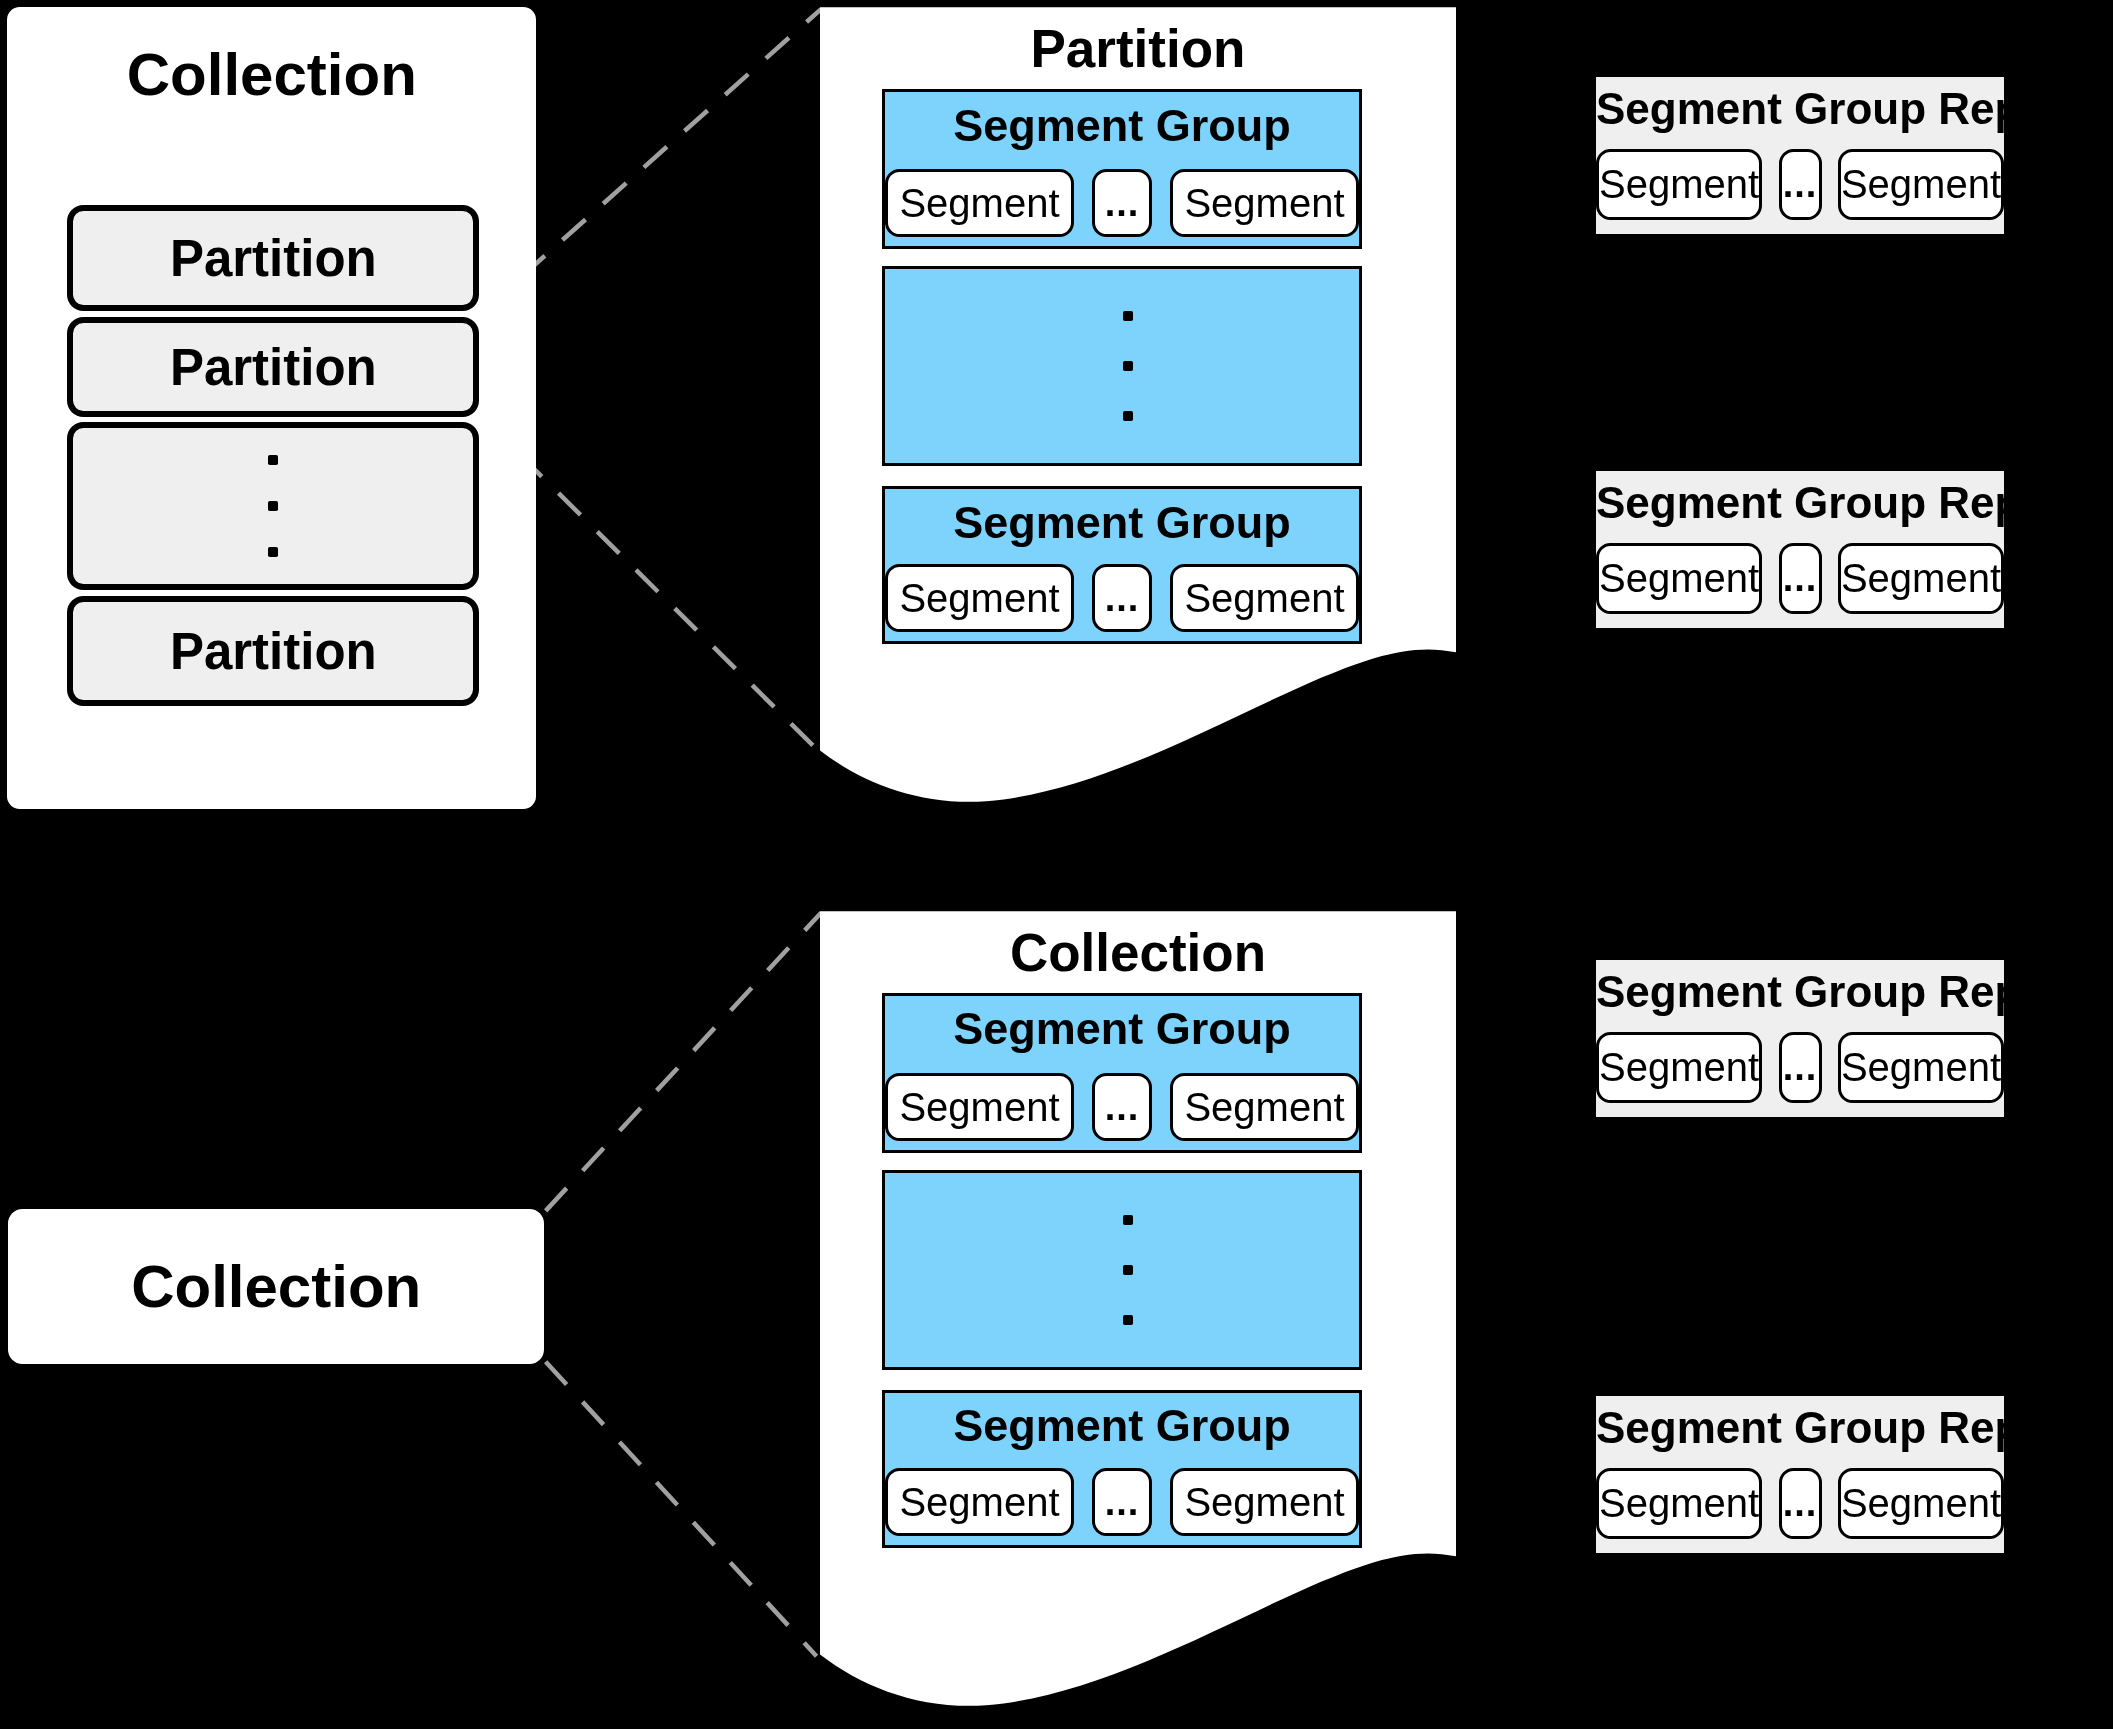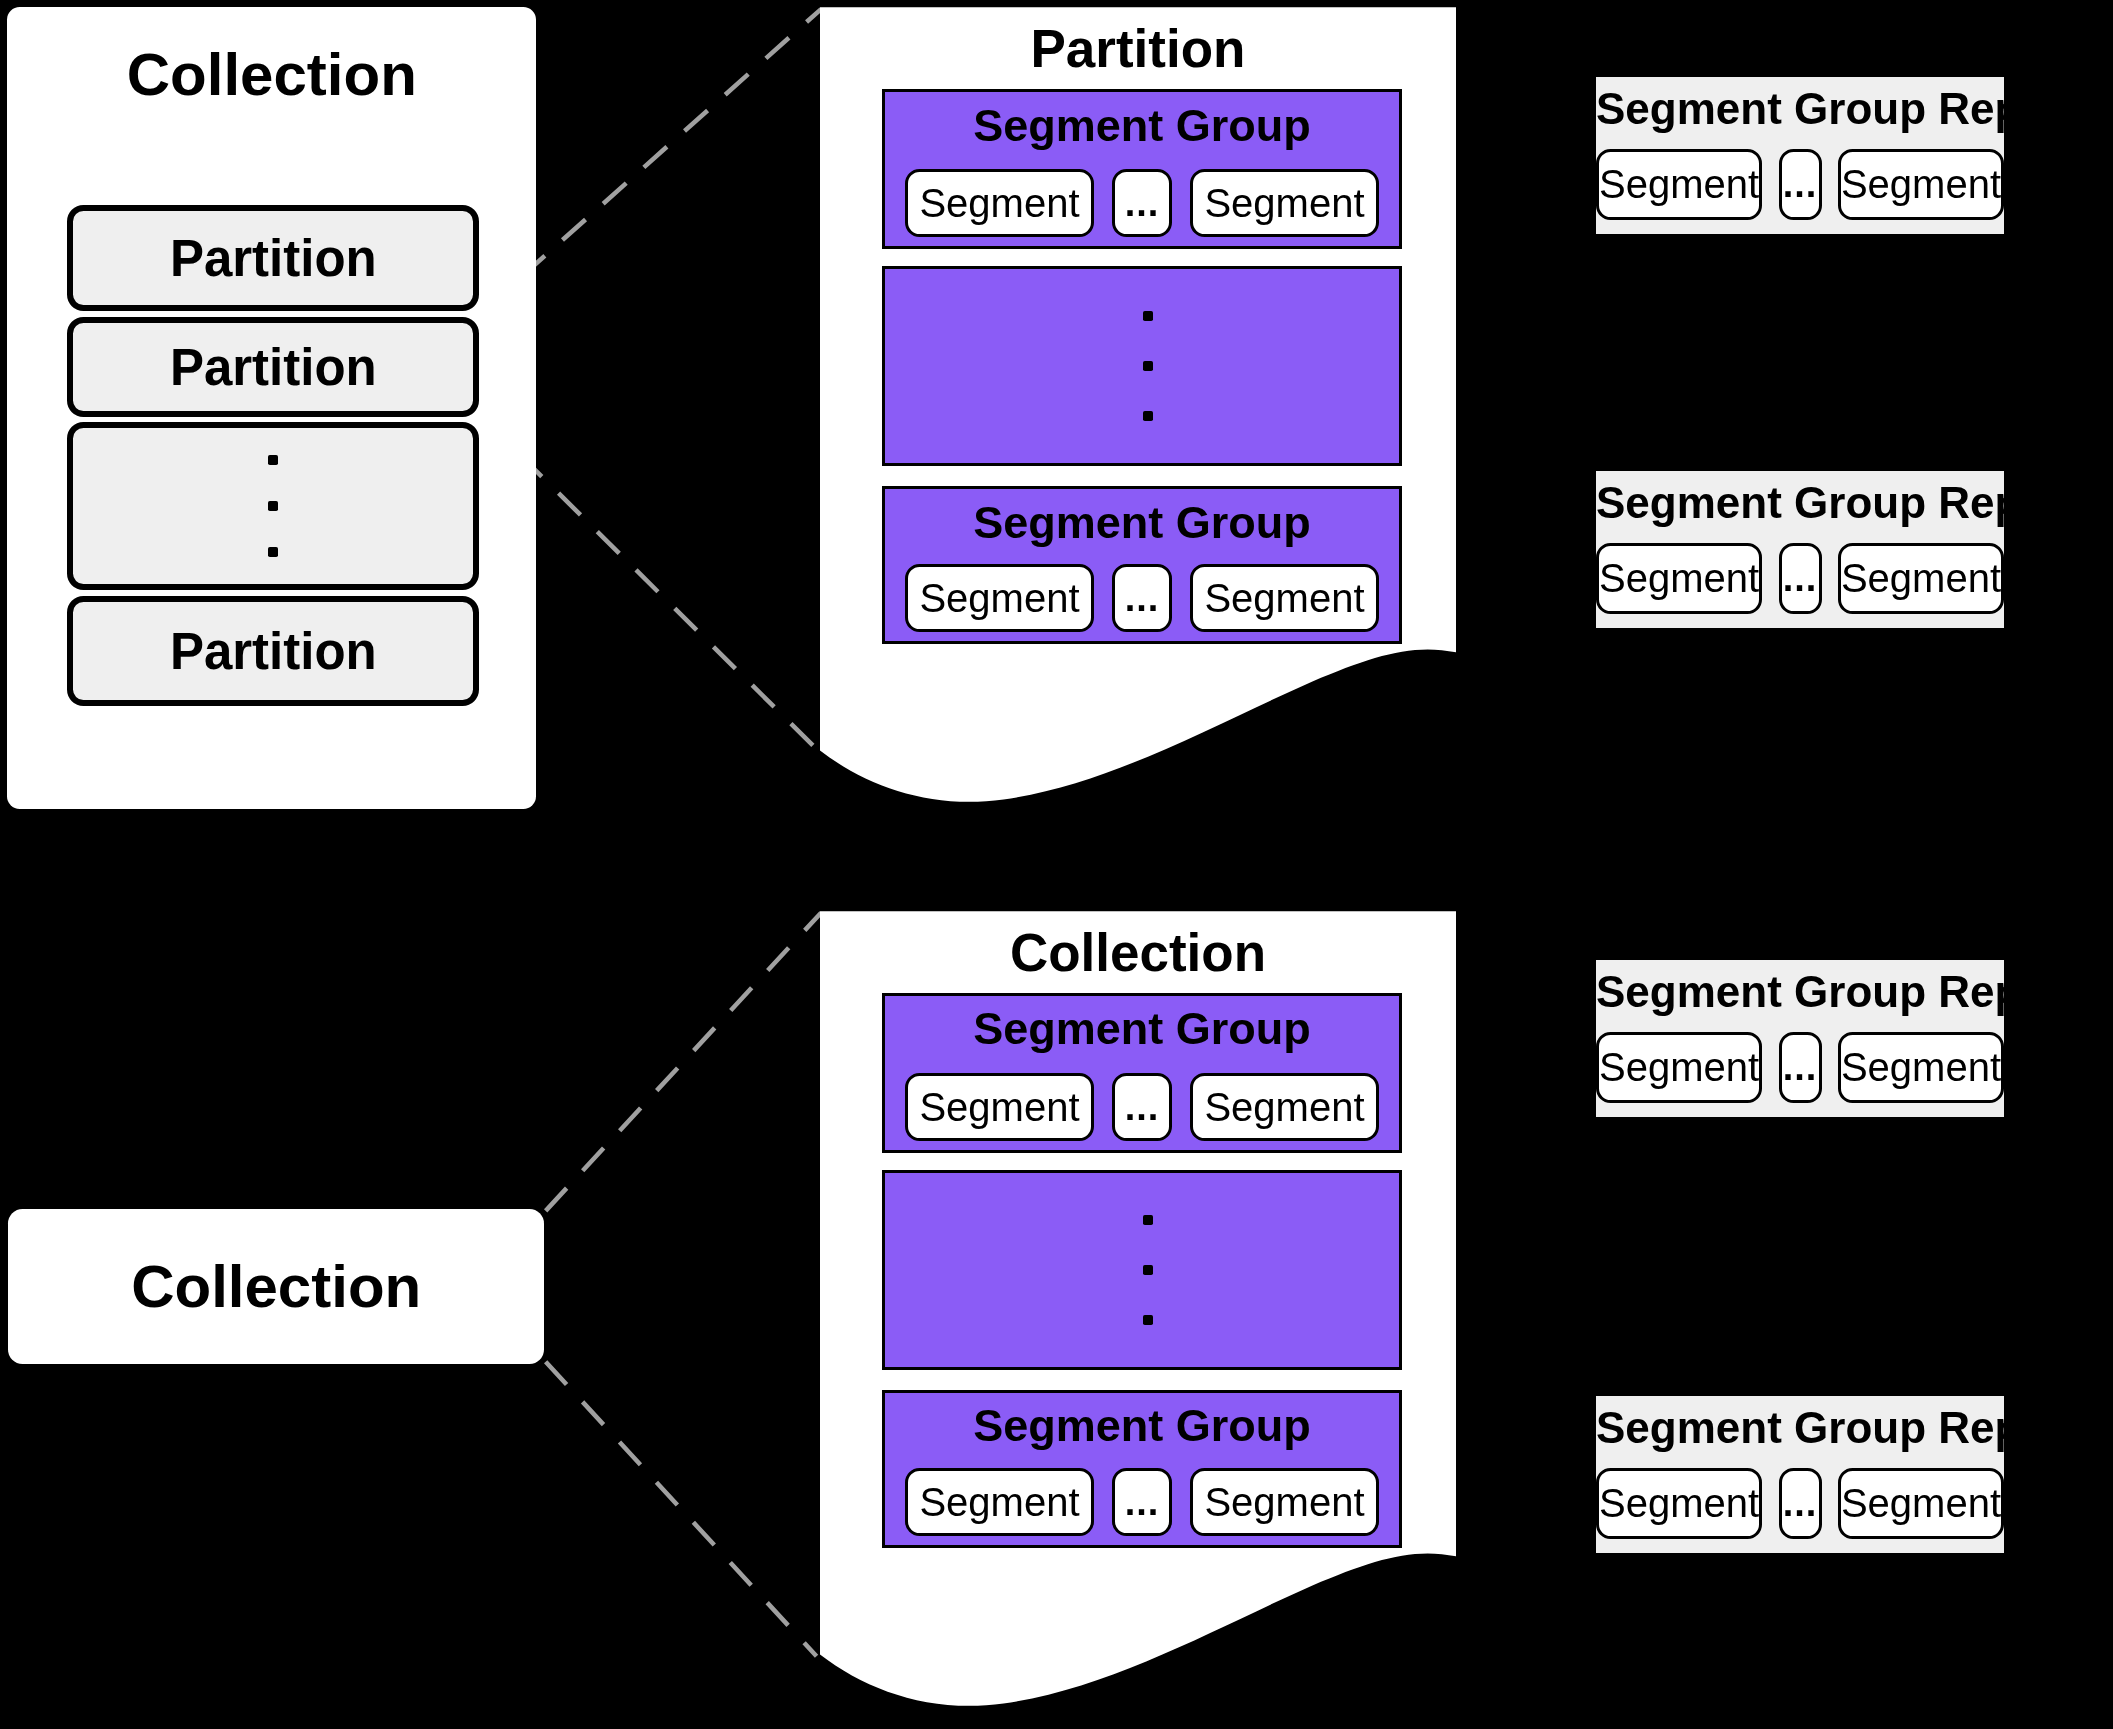--- a/index.html
+++ b/index.html
@@ -19,21 +19,21 @@
   .plabel { font-weight:bold; font-size:51px; }
 
   .vcol { display:flex; flex-direction:column; align-items:center; justify-content:center; }
   .vdot { width:10px; height:10px; background:#000; border-radius:1.8px; }
 
   
   .page { position:absolute; left:820px; width:636px; height:800px; }
   .page-shape { position:absolute; left:0; top:0; }
   .page-title { position:absolute; top:11px; left:0; right:0; text-align:center; font-size:53px; font-weight:bold; }
 
-  .group { position:absolute; left:62px; width:520px; background:#8b5cf6; border:3.6px solid #000;padding-left:12px; }
+  .group { position:absolute; left:62px; width:480px; background:#7dd3fc; border:3.6px solid #000;padding-left:12px; }
   .group-title { position:absolute; top:7.3px; left:0; right:0; text-align:center; font-size:45px; font-weight:bold; }
   .seg-row { position:absolute; left:0; right:0; bottom:9px; height:68px; display:flex; justify-content:center; gap:18px; }
   .seg { height:100%; background:#fff; border:3.6px solid #000; border-radius:14.5px;
          display:flex; align-items:center; justify-content:center; font-size:40px; }
   .seg.wide { width:189px; }
   .seg.dots { width:60px; font-weight:bold; font-size:38px; letter-spacing:0.9px; }
 
   .strip { display:flex; flex-direction:column; align-items:center; justify-content:center; gap:40px; }
 
   

